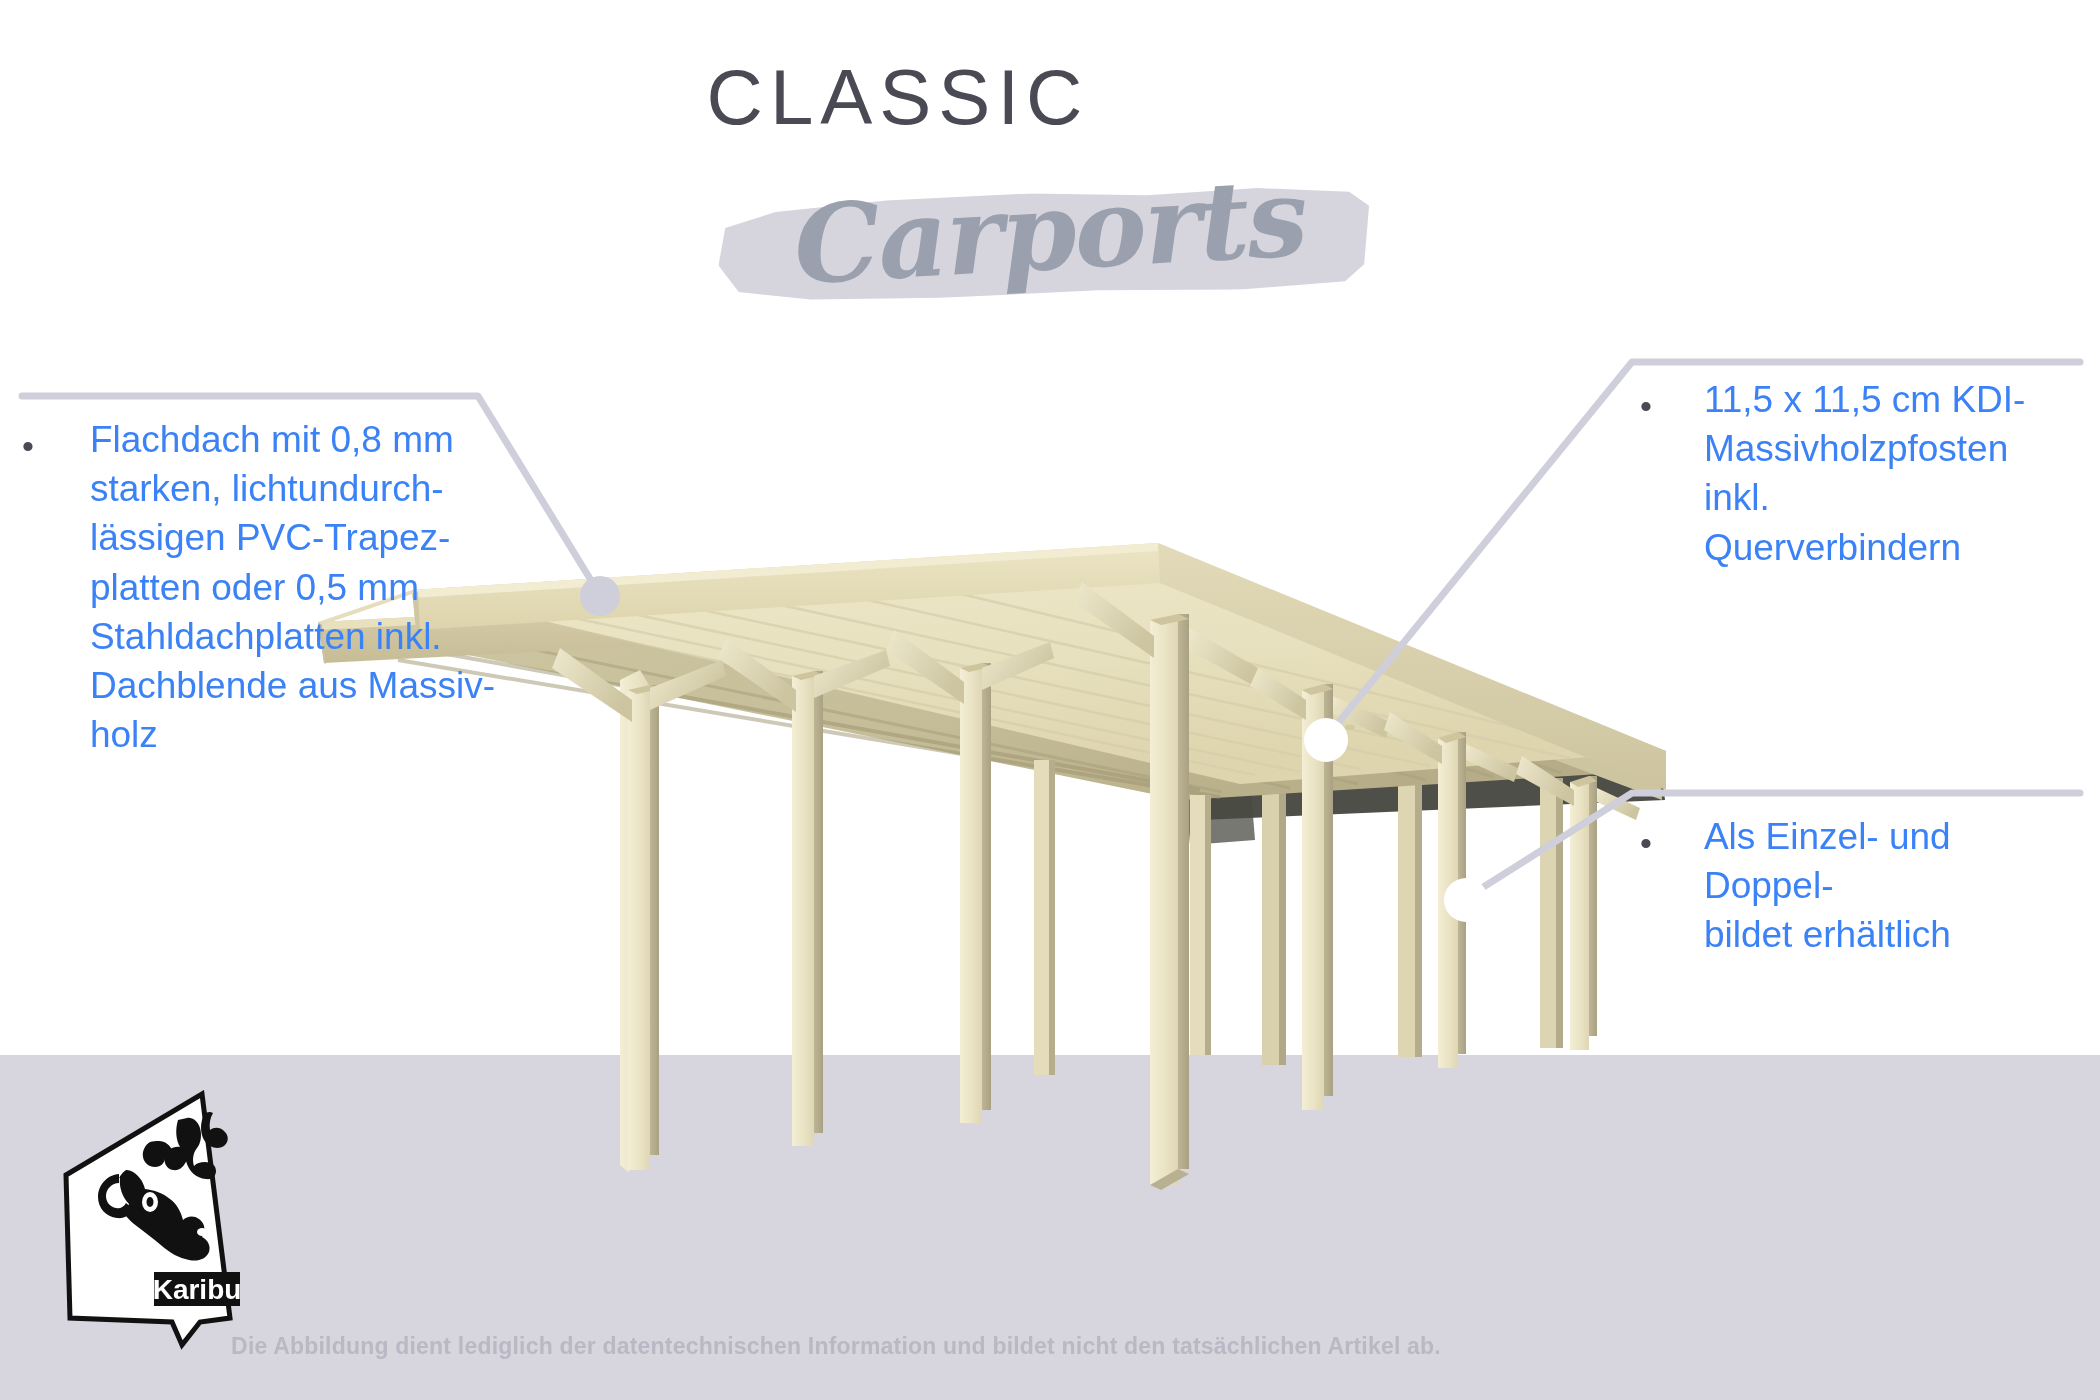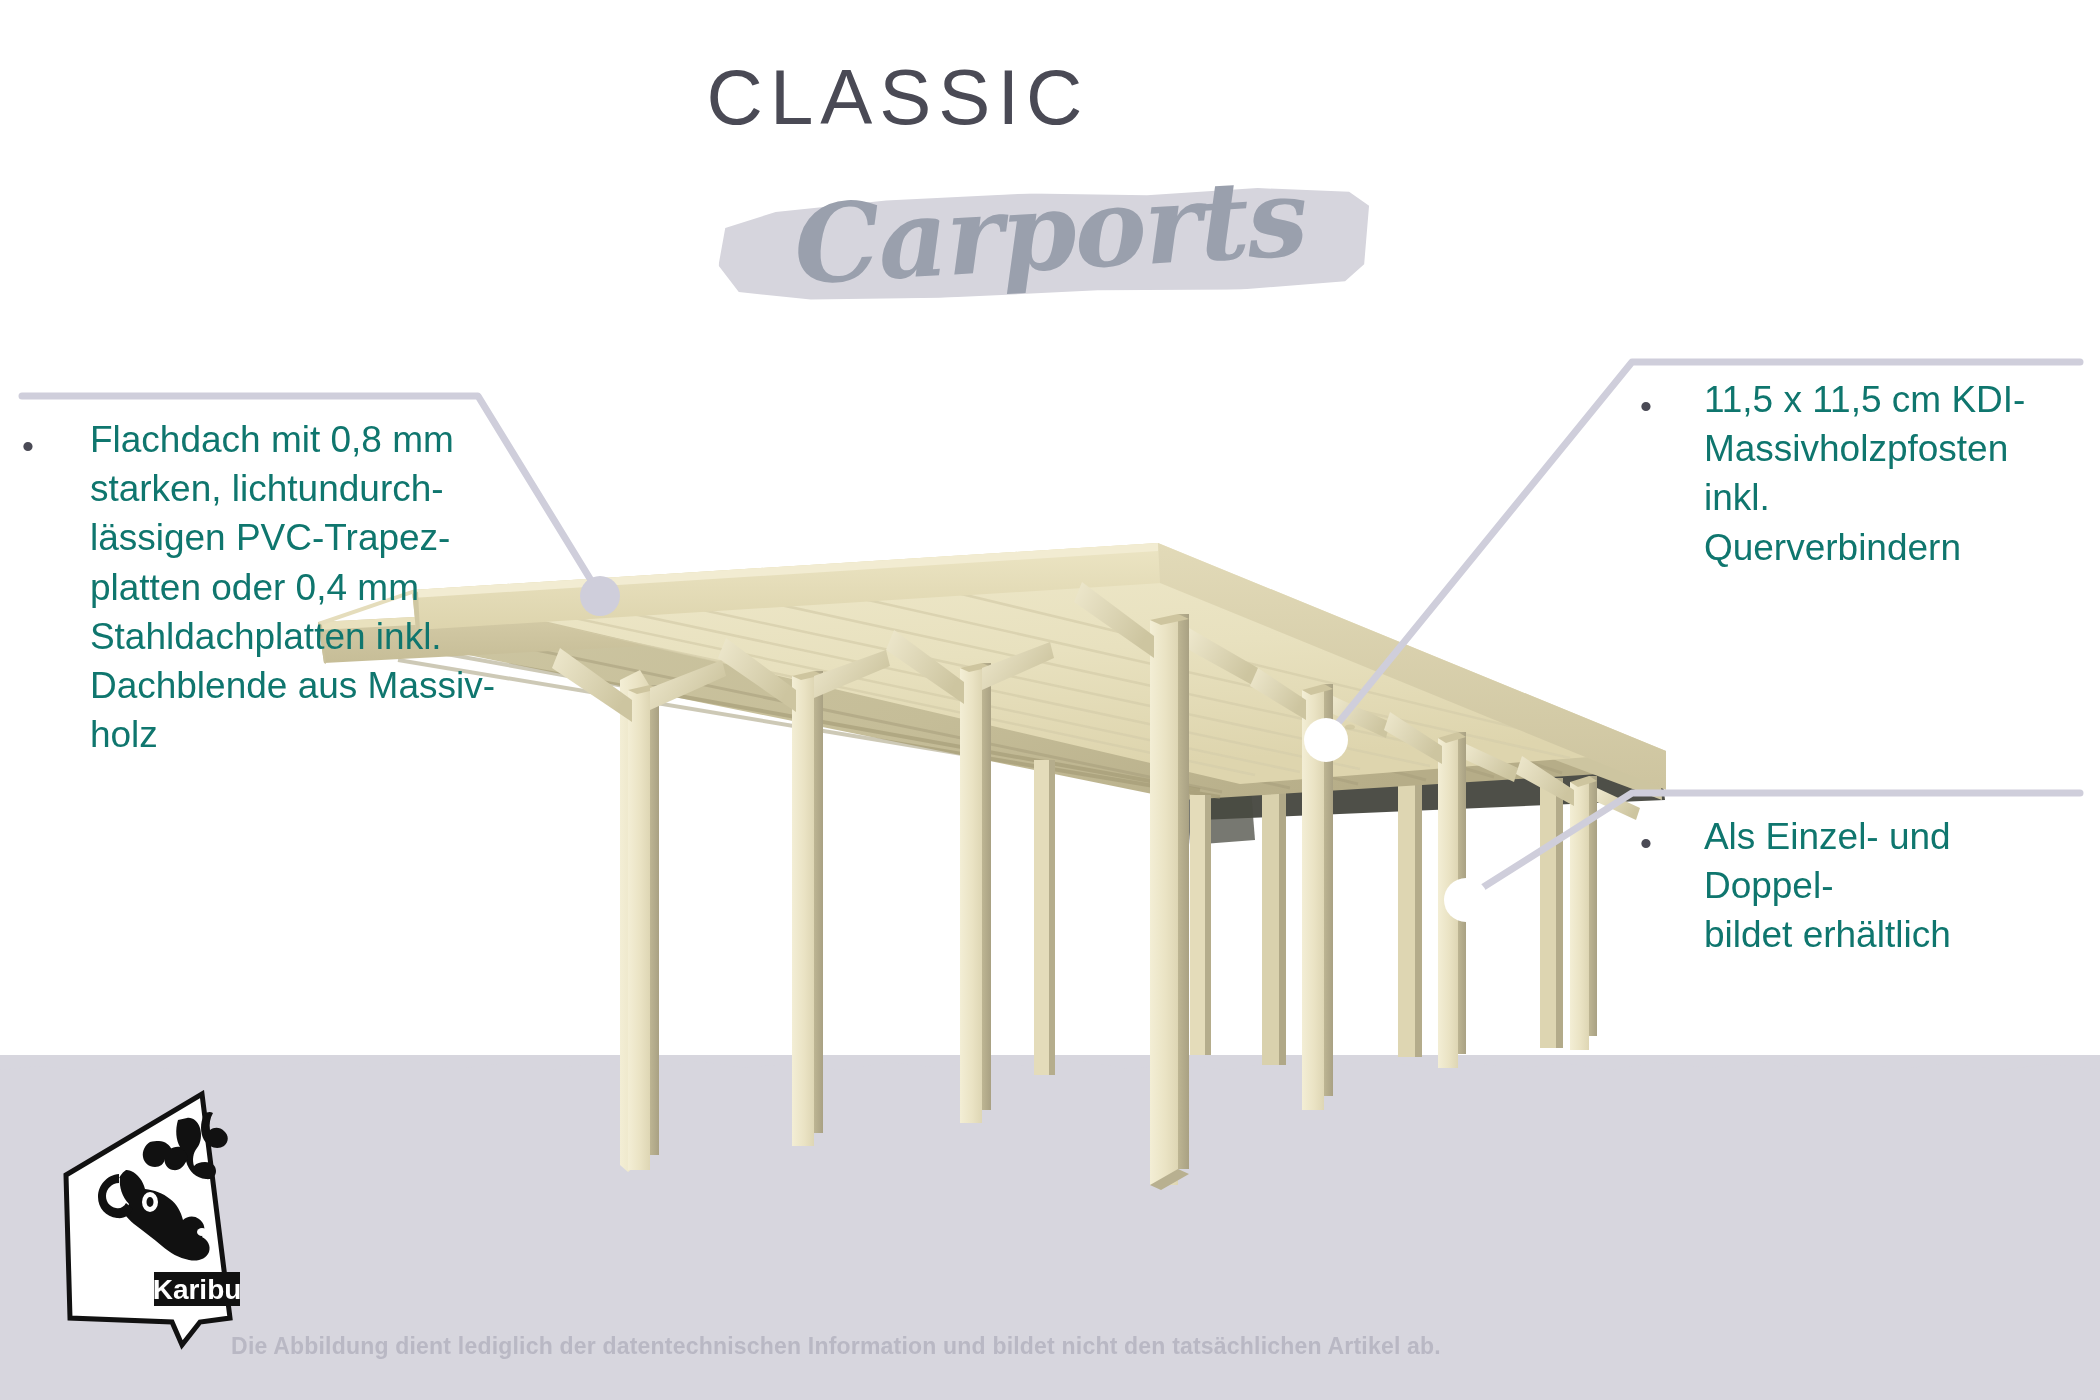--- a/index.html
+++ b/index.html
@@ -52,21 +52,21 @@
   
   .callout{position:absolute;display:flex;}
   .callout .bullet{
     flex:0 0 auto;
     color:#4a4a55;
     font-size:34px;
     line-height:1;
     padding-top:14px;
   }
   .callout .ctext{
-    color:#0f766e;
+    color:#3b82f6;
     font-size:37px;
     line-height:1.33;
     font-weight:300;
     white-space:pre-line;
   }
   .callout.left .bullet{margin-right:56px;}
   .callout.right .bullet{margin-right:52px;}
 
   #callout-roof{left:22px;top:415px;width:480px;}
   #callout-posts{left:1640px;top:375px;width:440px;}
@@ -311,21 +311,21 @@
     <circle cx="600" cy="596" r="20" fill="#cfcedb"></circle>
     <circle cx="1326" cy="740" r="22" fill="#ffffff"></circle>
     <circle cx="1466" cy="900" r="22" fill="#ffffff"></circle>
   </svg>
 
   <div class="callout left" id="callout-roof">
     <span class="bullet">•</span>
     <span class="ctext">Flachdach mit 0,8 mm
 starken, lichtundurch-
 lässigen PVC-Trapez-
-platten oder 0,4 mm
+platten oder 0,5 mm
 Stahldachplatten inkl.
 Dachblende aus Massiv-
 holz</span>
   </div>
 
   <div class="callout right" id="callout-posts">
     <span class="bullet">•</span>
     <span class="ctext">11,5 x 11,5 cm KDI-
 Massivholzpfosten inkl.
 Querverbindern</span>

